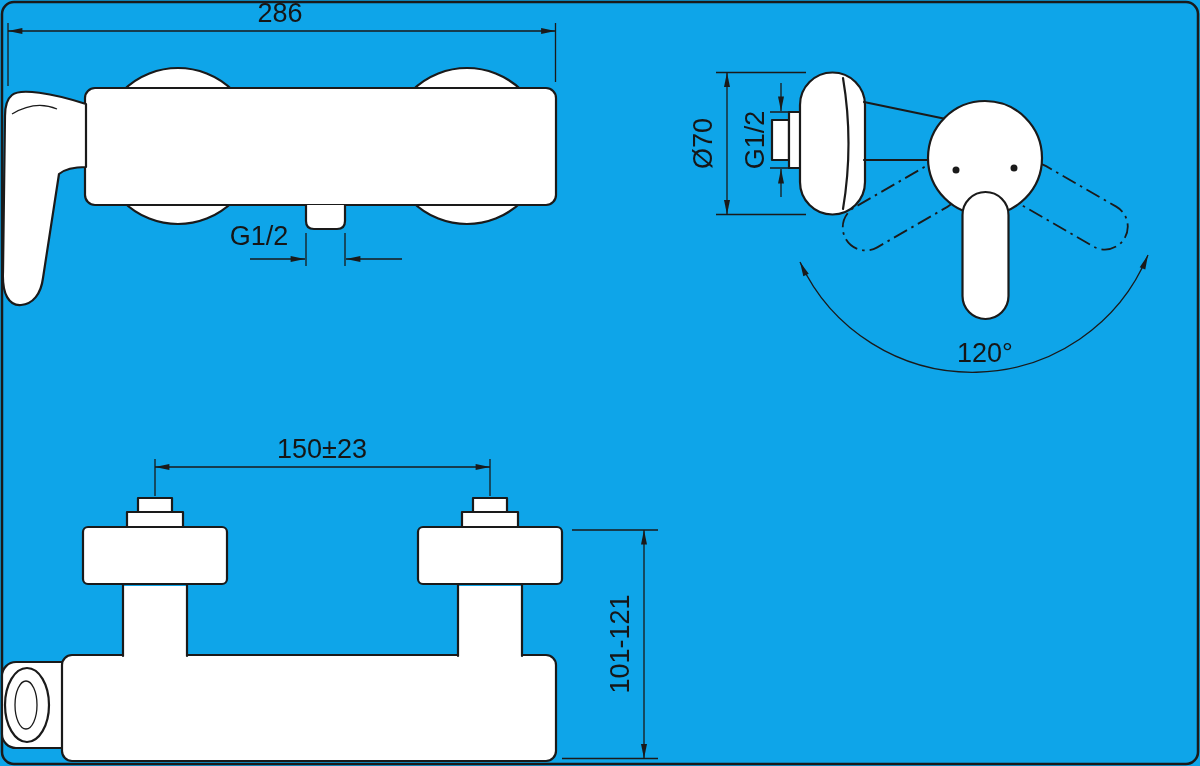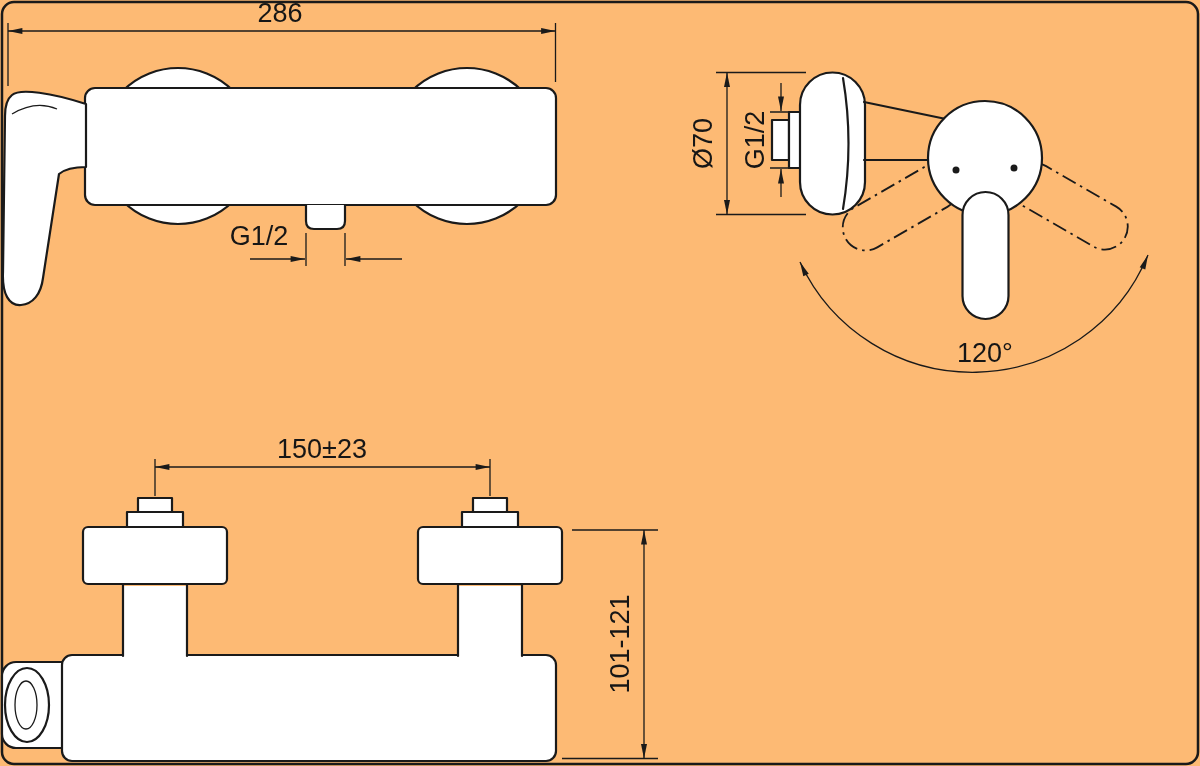--- a/index.html
+++ b/index.html
@@ -1,16 +1,16 @@
 <!DOCTYPE html>
 <html><head>
 <meta charset="utf-8">
 <style>
   html,body{margin:0;padding:0;background:#ffffff;}
-  .canvas{position:relative;width:1200px;height:766px;background:#fdba74;overflow:hidden;}
+  .canvas{position:relative;width:1200px;height:766px;background:#0ea5e9;overflow:hidden;}
   svg{display:block;}
   
   .o{fill:#ffffff;stroke:#1a1a1a;stroke-width:2.2;stroke-linejoin:round;}
   .ln{fill:none;stroke:#1a1a1a;stroke-width:2.2;stroke-linejoin:round;stroke-linecap:round;}
   
   .t{fill:none;stroke:#1a1a1a;stroke-width:1.3;}
   
   .dd{fill:none;stroke:#1a1a1a;stroke-width:1.8;stroke-dasharray:15 5 2.5 5;}
   .dot{fill:#1a1a1a;stroke:none;}
   .er{fill:#ffffff;stroke:none;}

